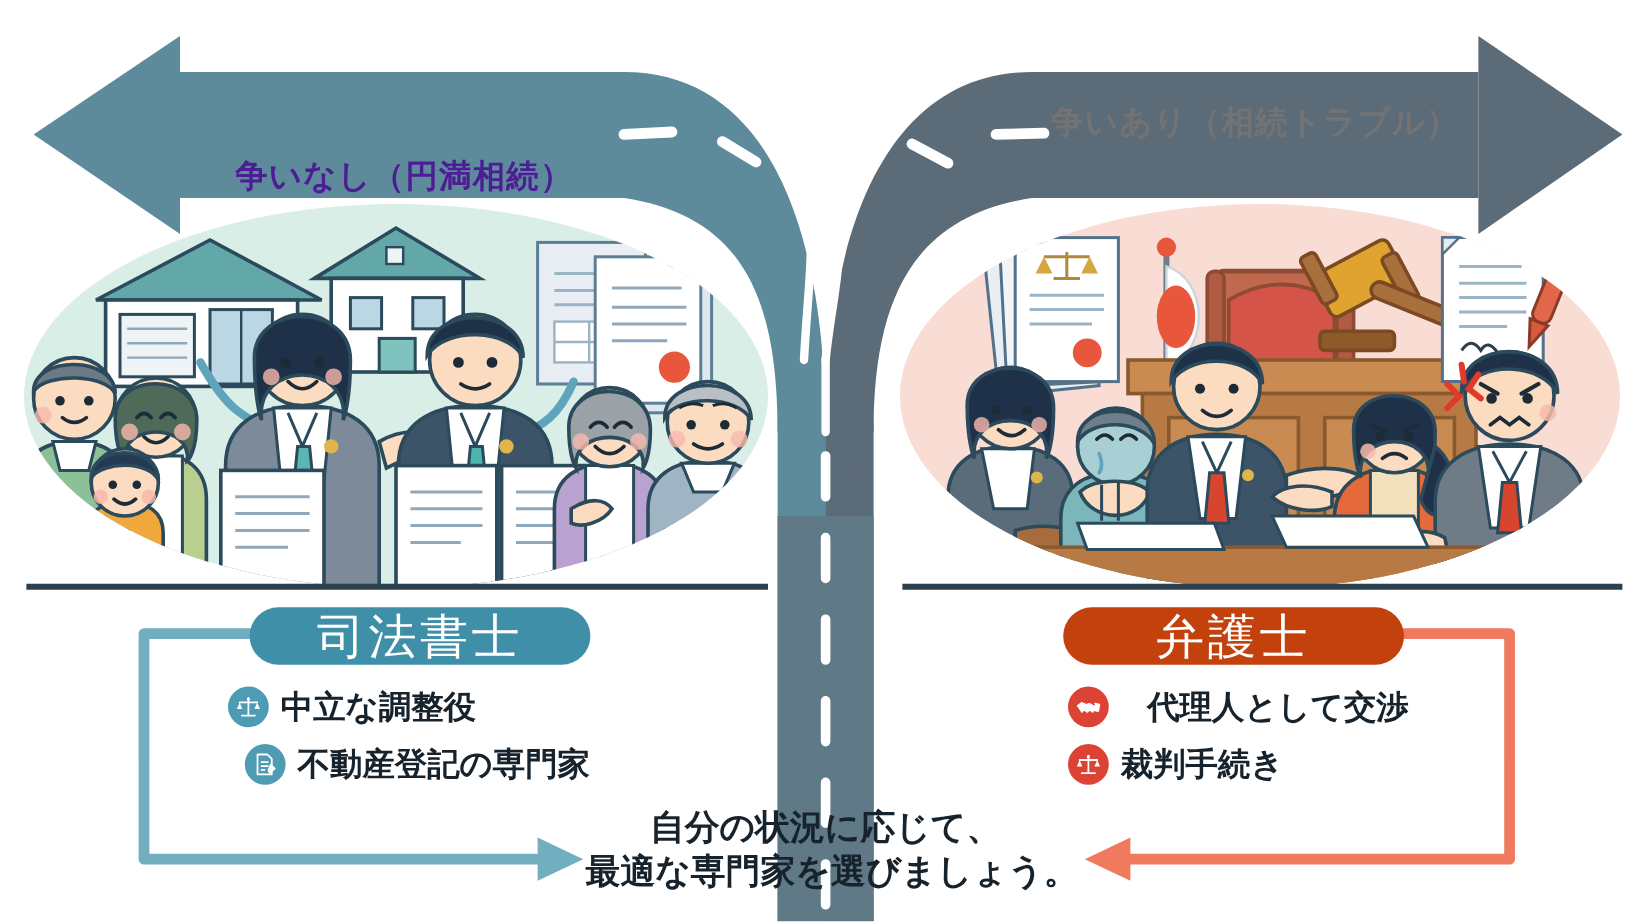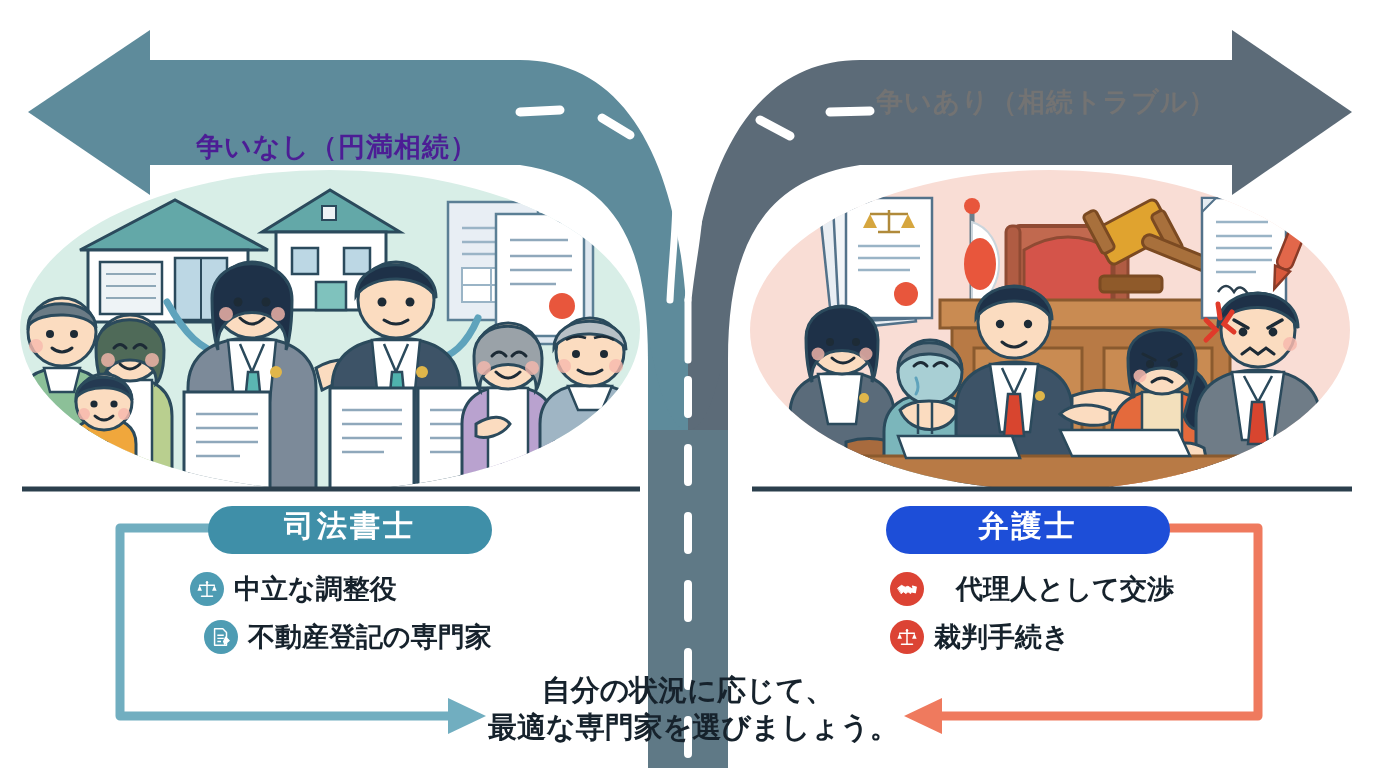--- a/index.html
+++ b/index.html
@@ -2,22 +2,22 @@
 <html><head>
 <meta charset="utf-8">
 <style>
   html,body{margin:0;padding:0;background:#fff;}
   body{width:1376px;height:768px;overflow:hidden;
        font-family:"Liberation Sans","DejaVu Sans",sans-serif;}
   #stage{position:relative;width:1376px;height:768px;background:#ffffff;}
   svg.layer{position:absolute;left:0;top:0;width:1376px;height:768px;}
   .txt{position:absolute;}
   .road-label{font-weight:700;font-size:27px;letter-spacing:1px;white-space:nowrap;}
-  .badge-pill{position:absolute;display:flex;align-items:flex-start;justify-content:center;
-      border-radius:30px;color:#fff;font-weight:700;font-size:30px;letter-spacing:3px;}
+  .badge-pill{position:absolute;display:flex;align-items:center;justify-content:center;
+      border-radius:30px;color:#fff;font-weight:400;font-size:40px;letter-spacing:3px;}
   .bullet-row{position:absolute;display:flex;align-items:center;gap:10px;}
   .bullet-ico{width:34px;height:34px;border-radius:50%;display:flex;align-items:center;
       justify-content:center;flex:0 0 auto;}
   .bullet-text{font-weight:700;font-size:27px;color:#16222c;white-space:nowrap;letter-spacing:0px;}
   .caption{position:absolute;text-align:center;font-weight:700;font-size:29px;color:#16222c;
       line-height:1.28;white-space:nowrap;}
 </style>
 </head>
 <body>
 
@@ -434,21 +434,21 @@
     <span class="bullet-ico" style="background:#4e9cb3;">
       <svg width="22" height="22" viewBox="0 0 24 24" fill="none" stroke="#ffffff" stroke-width="1.6" stroke-linejoin="round">
         <path d="M5 3 h9 l4 4 v14 H5 z"></path>
         <path d="M8 10 h7 M8 13.5 h7 M8 17 h4"></path>
         <path d="M17 12 l4 4 l-5 4 l-1.2 -3 z" fill="#ffffff" stroke="#ffffff" stroke-width="1.2"></path>
       </svg>
     </span>
     <span class="bullet-text">不動産登記の専門家</span>
   </div>
 
-  <div class="badge-pill" style="left:886px;top:506px;width:284px;height:48px;background:#1d4ed8;">
+  <div class="badge-pill" style="left:886px;top:506px;width:284px;height:48px;background:#c2410c;">
     <span>弁護士</span>
   </div>
 
   <div class="bullet-row" style="left:890px;top:571px;gap:32px;">
     <span class="bullet-ico" style="background:#dc4334;">
       <svg width="22" height="22" viewBox="0 0 24 24" fill="none" stroke="#ffffff" stroke-width="1.5" stroke-linecap="round" stroke-linejoin="round">
         <path d="M2 11 l4 -3 l4 2 l3 -1 l5 3 l-2 5 l-3 -2 l-2 2 l-3 -2 l-2 2 z" fill="#ffffff" stroke="#ffffff" stroke-width="1"></path>
         <path d="M18 9 l4 1 l-1 6 l-4 -1" fill="#ffffff" stroke="#ffffff"></path>
       </svg>
     </span>

